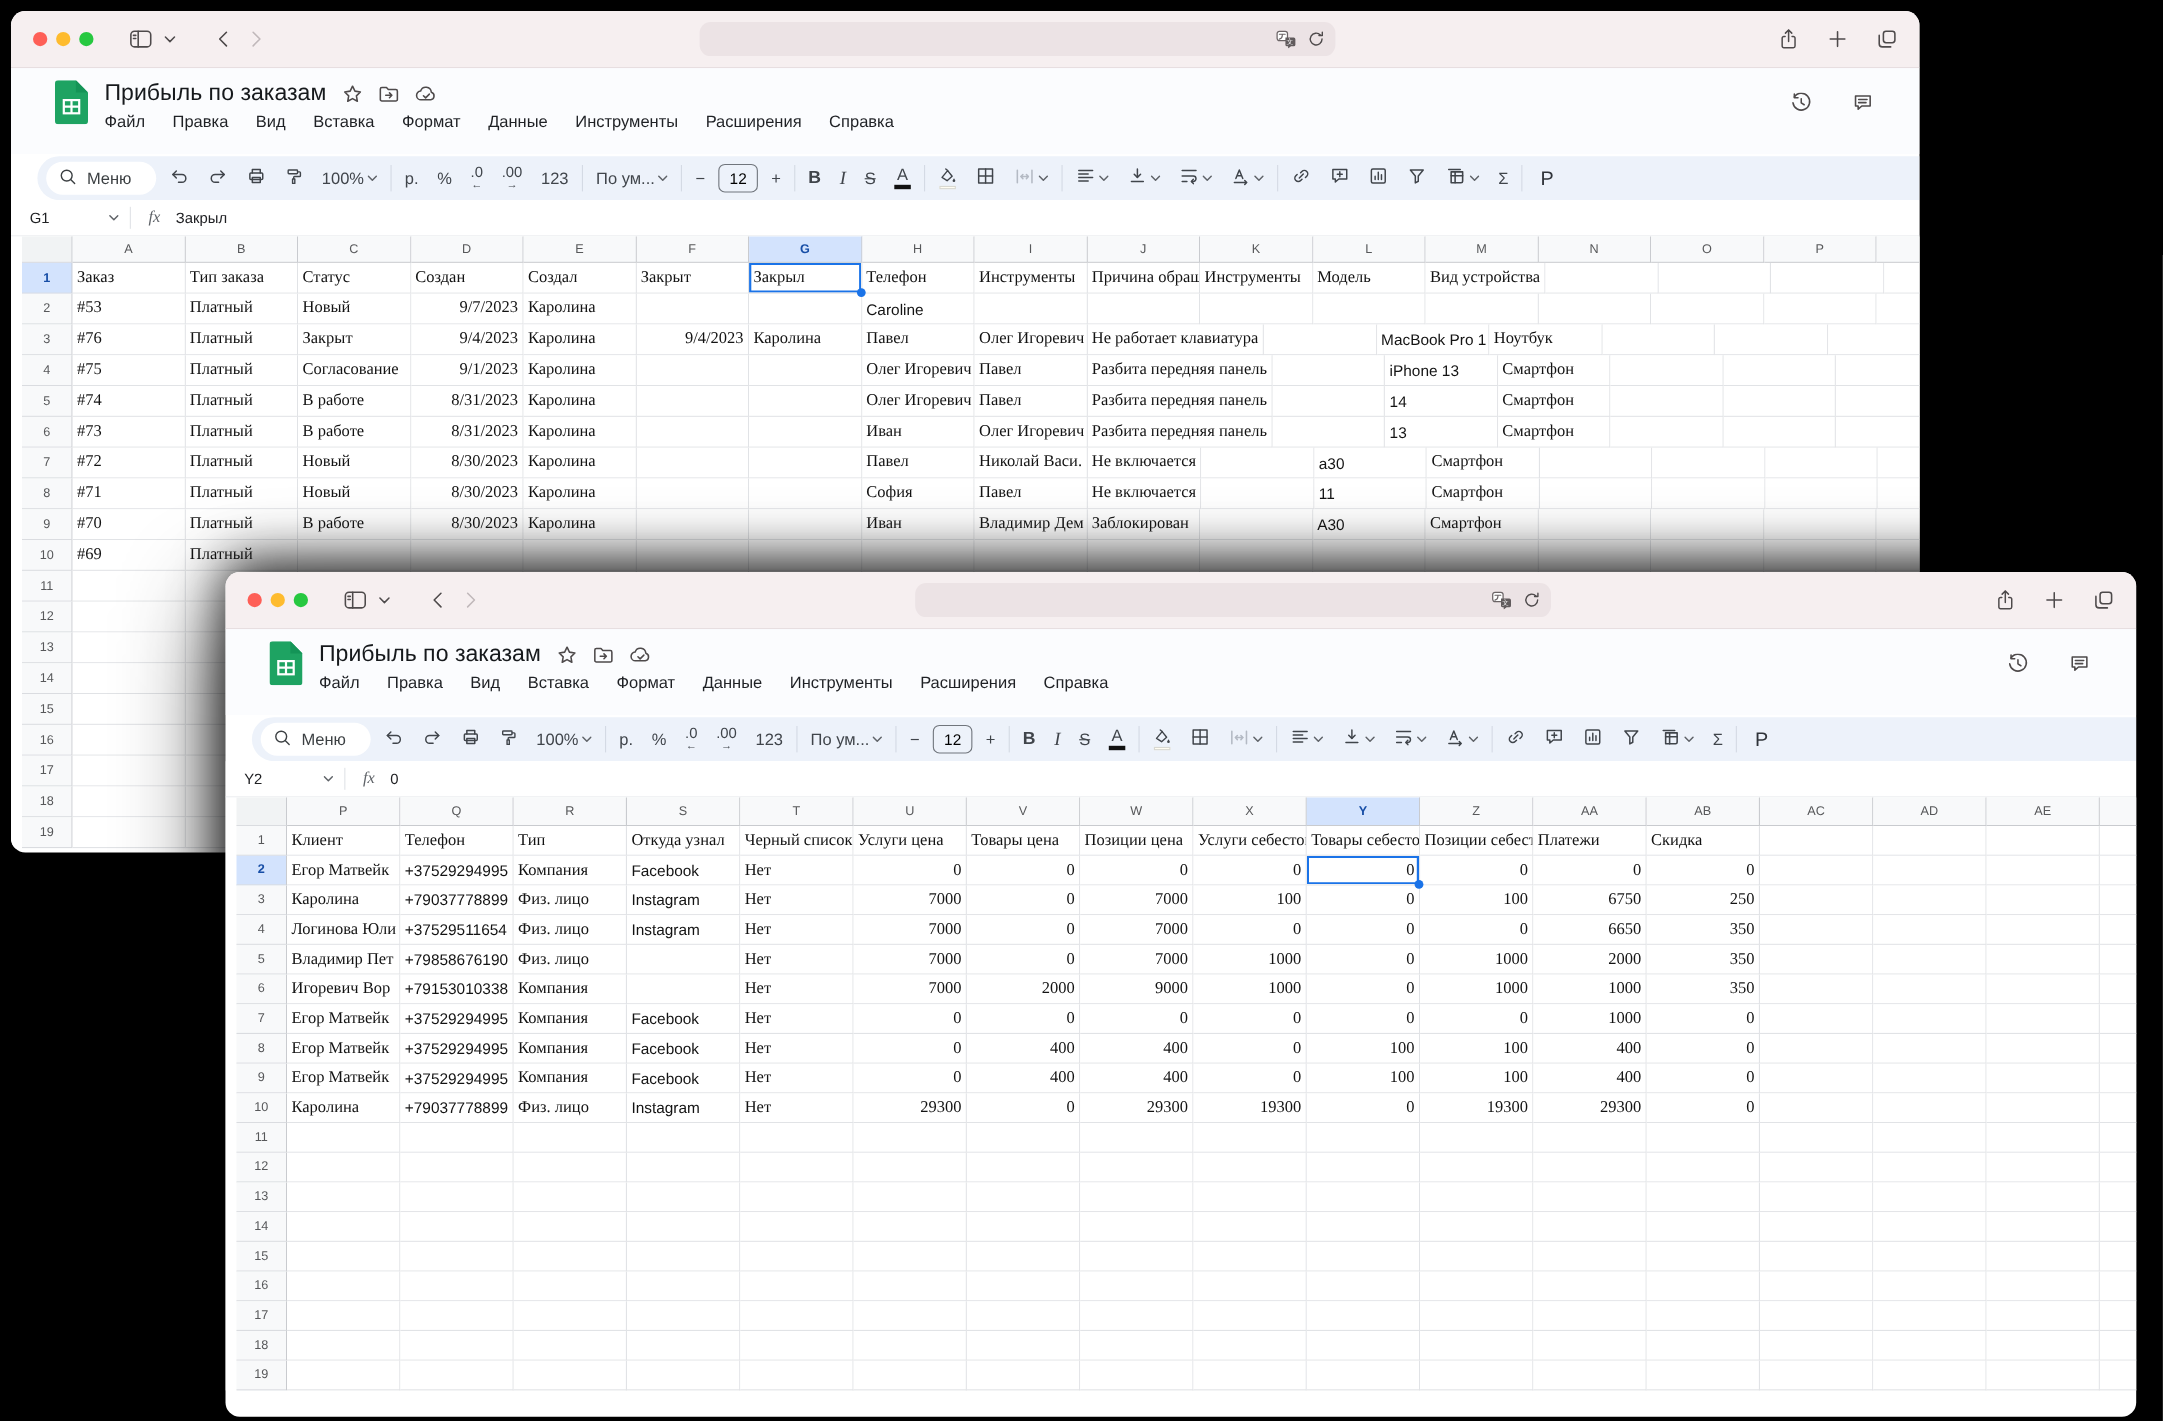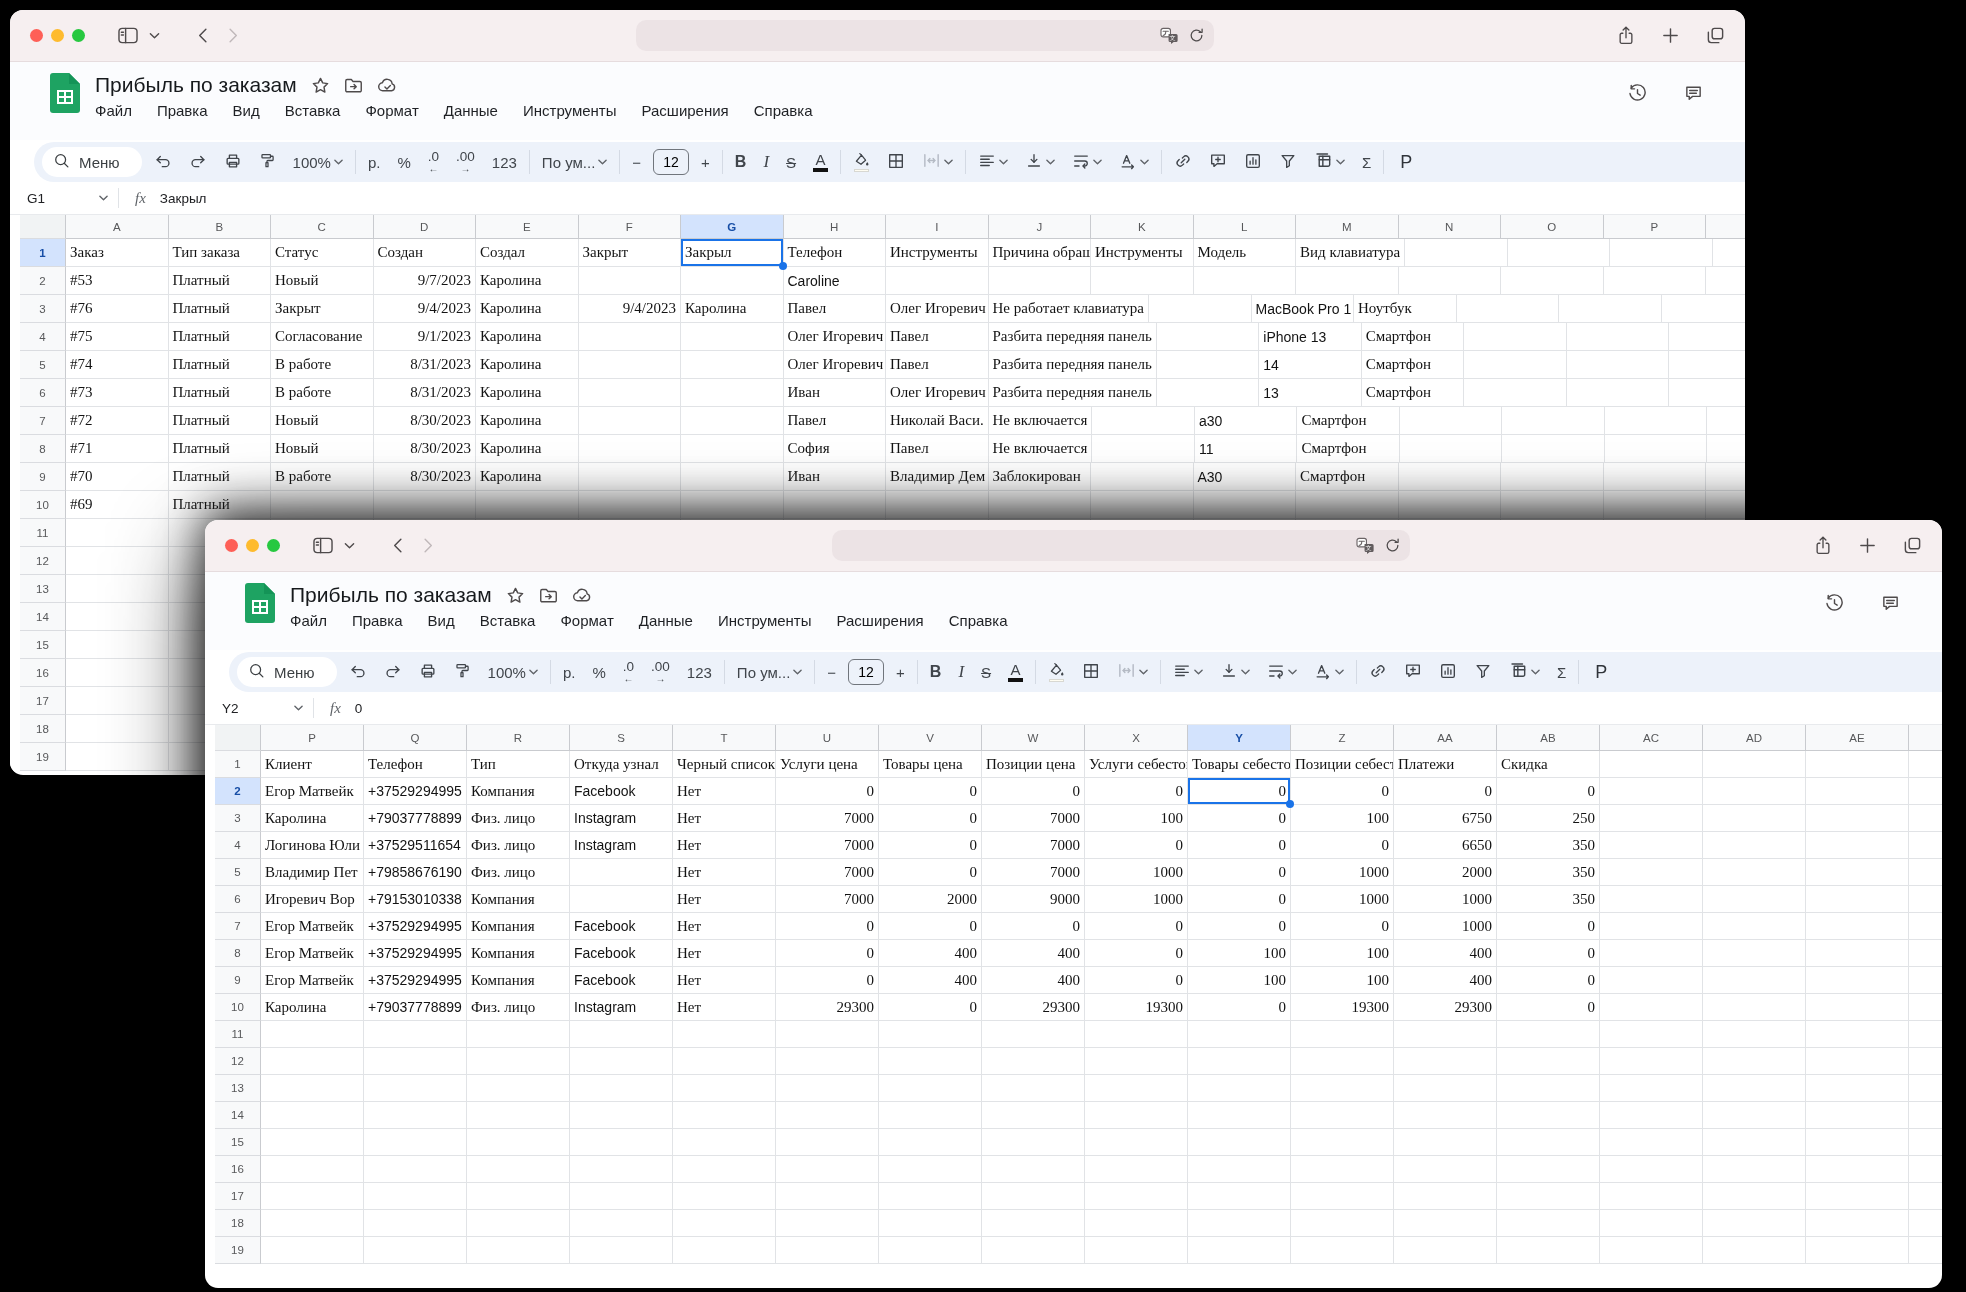--- a/index.html
+++ b/index.html
@@ -490,21 +490,21 @@
         <div class="gc cell clip" style="flex:0 0 102.5px;height:28px">
           <span class="tx">Причина обращения</span>
         </div>
         <div class="gc cell clip" style="flex:0 0 102.5px;height:28px">
           <span class="tx">Инструменты</span>
         </div>
         <div class="gc cell clip" style="flex:0 0 102.5px;height:28px">
           <span class="tx">Модель</span>
         </div>
         <div class="gc cell" style="flex:0 0 102.5px;height:28px">
-          <span class="tx">Вид клавиатура</span>
+          <span class="tx">Вид устройства</span>
         </div>
         <div class="gc cell" style="flex:0 0 102.5px;height:28px">
           <span class="tx"></span>
         </div>
         <div class="gc cell" style="flex:0 0 102.5px;height:28px">
           <span class="tx"></span>
         </div>
         <div class="gc cell" style="flex:0 0 102.5px;height:28px">
           <span class="tx"></span>
         </div>

